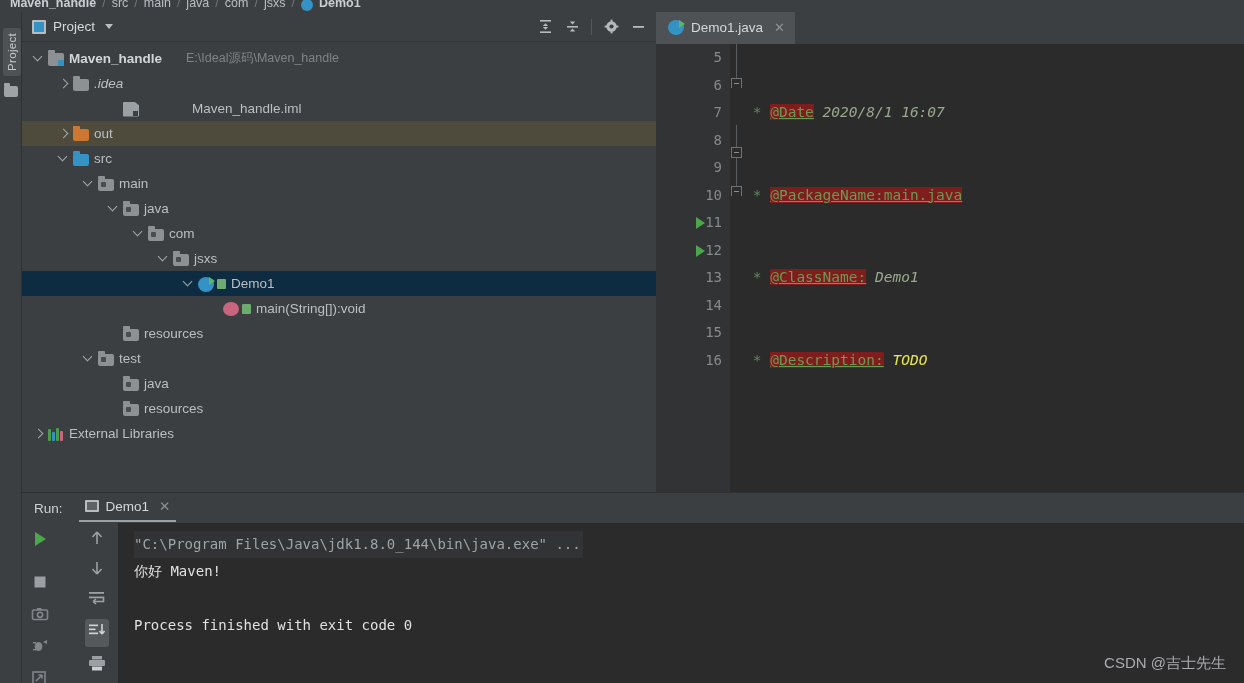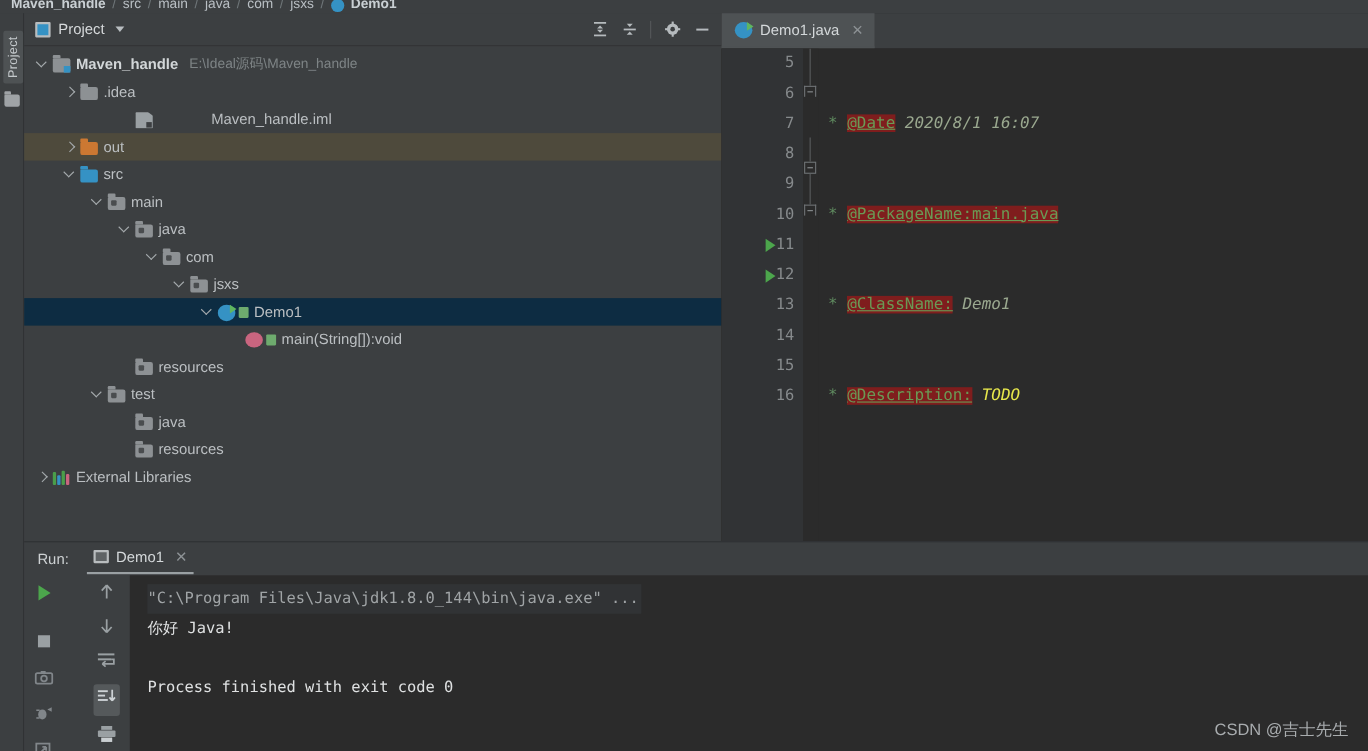--- a/index.html
+++ b/index.html
@@ -79,21 +79,21 @@
     width: 13px; height: 13px; position: relative; flex: 0 0 13px; margin-right: 3px;
   }
   .arrow.right:before, .arrow.down:before {
     content:""; position: absolute; left: 3px; top: 3px;
     width: 6px; height: 6px; border-right: 1.6px solid #a4a9ac; border-bottom: 1.6px solid #a4a9ac;
   }
   .arrow.right:before { transform: rotate(-45deg); }
   .arrow.down:before  { transform: rotate(45deg); top: 1px; left: 2px; }
   .nlabel { margin-left: 5px; }
   .nlabel.bold { font-weight: bold; color: #d2d6d8; }
-  .npath { margin-left: 10px; color: #7e8486; font-size: 12.5px; }
+  .npath { margin-left: 24px; color: #7e8486; font-size: 12.5px; }
 
   
   .ico { width: 16px; height: 16px; position: relative; flex: 0 0 16px; }
   .ico.folder { background: #8d9194; border-radius: 1px 2px 2px 2px; height: 12px; margin-top: 2px; }
   .ico.folder:before { content:""; position:absolute; top:-3px; left:0; width:7px; height:3px; background:#8d9194; border-radius:1px 1px 0 0; }
   .ico.folder-blue { background: #3592c4; }
   .ico.folder-blue:before { background: #3592c4; }
   .ico.folder-orange { background: #cc7832; }
   .ico.folder-orange:before { background: #cc7832; }
   .ico.folder-module { background: #8d9194; }
@@ -281,21 +281,21 @@
         </div>
       </div>
     </div>
     <div class="tree" id="tree">
         <div class="node" style="padding-left: 10px;">
           <span class="arrow down"></span>
           <span class="ico proj"></span>
           <span class="nlabel bold">Maven_handle</span>
           <span class="npath">E:\Ideal源码\Maven_handle</span>
         </div>
-        <div class="node" style="padding-left: 35px;">
+        <div class="node" style="padding-left: 35px; font-style: italic;">
           <span class="arrow right"></span>
           <span class="ico folder"></span>
           <span class="nlabel">.idea</span>
         </div>
         <div class="node" style="padding-left: 35px; gap: 48px;">
           <span class="arrow"></span>
           <span class="ico iml"></span>
           <span class="nlabel">Maven_handle.iml</span>
         </div>
         <div class="node hl" style="padding-left: 35px;">
@@ -493,21 +493,21 @@
         <div>
           <svg width="20" height="16" viewBox="0 0 20 16">
             <rect x="5" y="1" width="10" height="3.5" fill="#9aa0a3"></rect>
             <rect x="2" y="5" width="16" height="6" rx="1" fill="#9aa0a3"></rect>
             <rect x="5" y="11.5" width="10" height="4" fill="#c9ced1"></rect>
           </svg>
         </div>
       </div>
       <div class="console">
         <div><span class="con-cmd">"C:\Program Files\Java\jdk1.8.0_144\bin\java.exe" ...</span></div>
-        <div class="con-out">你好 Java!</div>
+        <div class="con-out">你好 Maven!</div>
         <div style="height:27px"></div>
         <div class="con-out">Process finished with exit code 0</div>
       </div>
     </div>
   </div>
 
   <div class="watermark">CSDN @吉士先生</div>
 </div>
 
 </body></html>

